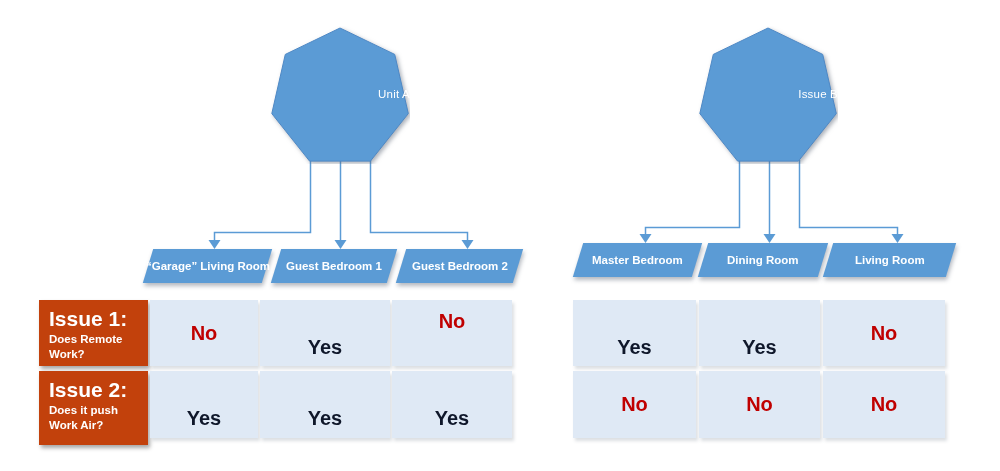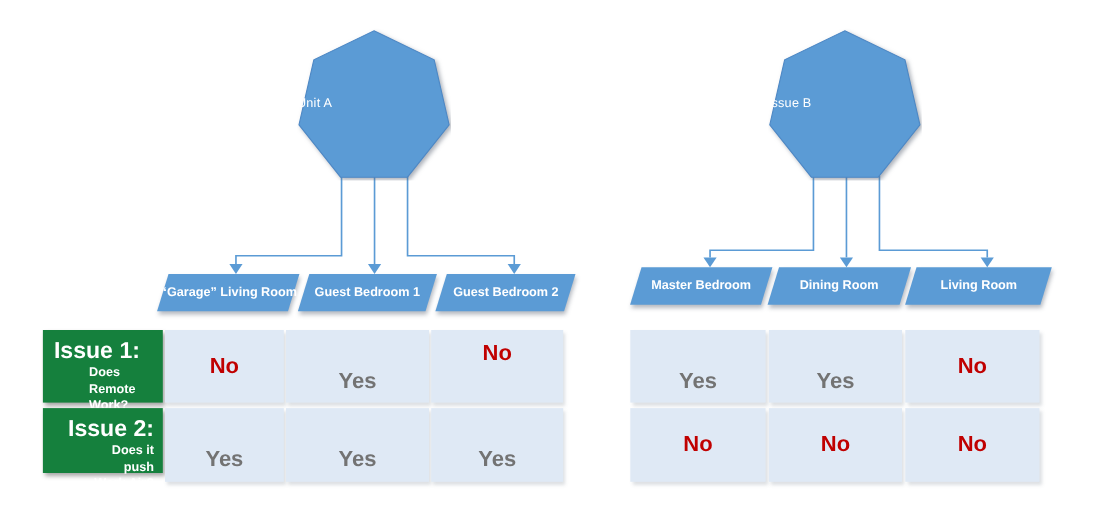--- a/index.html
+++ b/index.html
@@ -5,21 +5,21 @@
   html, body { margin:0; padding:0; background:#ffffff; }
   .canvas {
     position:relative; width:1000px; height:471px; background:#ffffff;
     font-family:"Liberation Sans", "DejaVu Sans", sans-serif; overflow:hidden;
   }
   svg.overlay { position:absolute; left:0; top:0; width:1000px; height:471px; }
   .hept { position:absolute; top:26px; width:140px; height:138px; }
   .hept-a { left:270px; }
   .hept-b { left:698px; }
   .unit-label {
-    position:absolute; top:88px; width:140px; text-align:left;
+    position:absolute; top:88px; width:140px; text-align:right;
     color:#ffffff; font-size:11.5px; letter-spacing:0.2px;
   }
   .unit-label.a { left:270px; }
   .unit-label.b { left:698px; }
   .para {
     position:absolute; height:34px; background:#5B9BD5;
     transform:skewX(-17deg);
     box-shadow:2px 3px 4px rgba(90,100,115,0.45);
     display:flex; align-items:center; justify-content:center;
   }
@@ -27,44 +27,44 @@
     transform:skewX(17deg); color:#ffffff; font-size:11.5px;
     font-weight:600; white-space:nowrap;
   }
   .pa1 { left:148px; top:249px; width:119px; }
   .pa2 { left:276px; top:249px; width:116px; }
   .pa3 { left:401px; top:249px; width:117px; }
   .pb1 { left:578px; top:243px; width:119px; }
   .pb2 { left:703px; top:243px; width:120px; }
   .pb3 { left:828px; top:243px; width:123px; }
   .hdr {
-    position:absolute; left:39px; width:109px; background:#15803d;
+    position:absolute; left:39px; width:109px; background:#c2410c;
     color:#ffffff; box-sizing:border-box; padding:7px 8px 0 10px;
     box-shadow:2px 3px 4px rgba(0,0,0,0.35);
   }
   .hdr1 { top:300px; height:66px; }
-  .hdr2 { top:371px; height:59px;text-align:right; }
+  .hdr2 { top:371px; height:74px; }
   .hdr .title { font-size:21px; font-weight:bold; line-height:1.1; }
-  .hdr .subtitle { font-size:11.5px; font-weight:bold; line-height:1.3; margin-top:2px;margin-left:32px; }
+  .hdr .subtitle { font-size:11.5px; font-weight:bold; line-height:1.3; margin-top:2px; }
   .cell {
     position:absolute; background:#DFE9F5;
     display:flex; align-items:center; justify-content:center;
     font-size:20px; font-weight:bold;
     box-shadow:2px 3px 3px rgba(120,130,145,0.25);
   }
   .r1 { top:300px; height:66px; }
   .r2 { top:371px; height:67px; }
   .lc1 { left:150px; width:108px; }
   .lc2 { left:260px; width:130px; }
   .lc3 { left:392px; width:120px; }
   .rc1 { left:573px; width:123px; }
   .rc2 { left:699px; width:121px; }
   .rc3 { left:823px; width:122px; }
   .cell.raised { align-items:flex-start; padding-top:10px; box-sizing:border-box; }
-  .answer.yes { color:#737373;margin-top:28px; }
+  .answer.yes { color:#0f172a;margin-top:28px; }
   .answer.no  { color:#C00000; }
 </style>
 </head>
 <body>
 
 <div class="canvas">
 
   <svg class="overlay" viewBox="0 0 1000 471" xmlns="http://www.w3.org/2000/svg">
     <g stroke="#5B9BD5" stroke-width="1.5" fill="none">
       <path d="M310.5,160 V232.5 H214.5 V240"></path>

